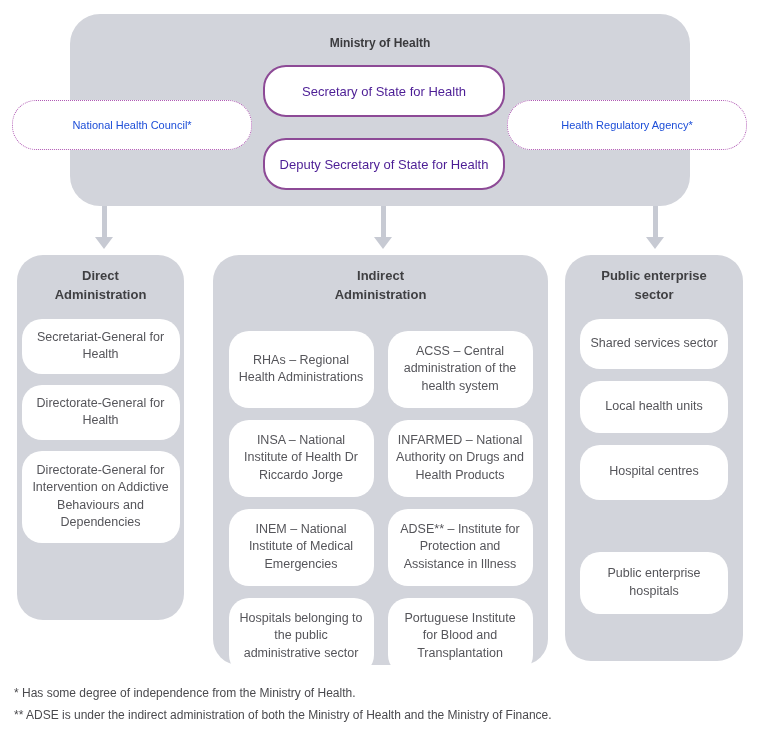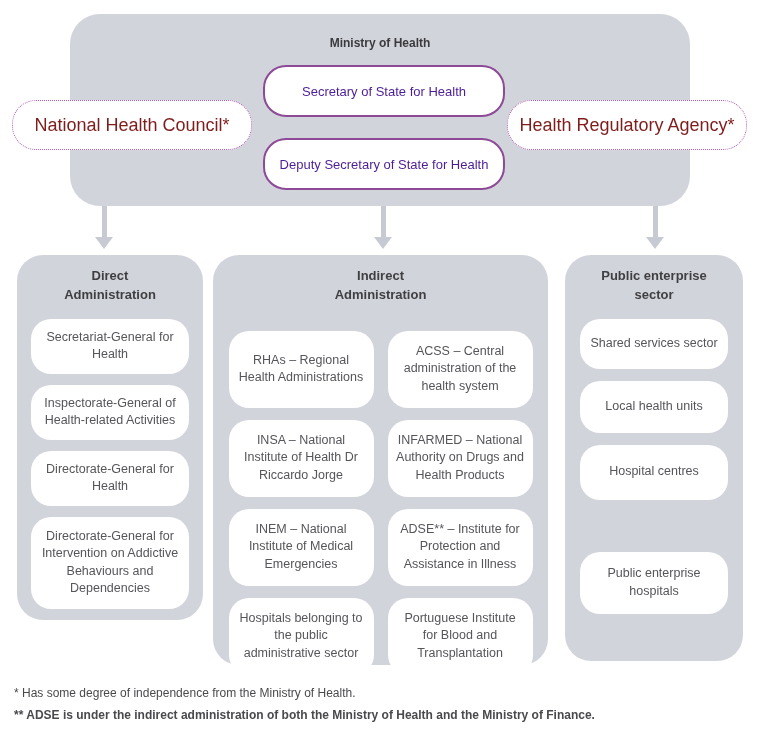--- a/index.html
+++ b/index.html
@@ -26,21 +26,21 @@
     display:flex;align-items:center;justify-content:center;
     font-size:13px;color:#4c1d95;white-space:nowrap;
   }
   .pb-secretary{left:193px;top:51px;}
   .pb-deputy{left:193px;top:124px;}
 
   .dotted-box{
     position:absolute;width:238px;height:48px;
     background:#ffffff;border:1.5px dotted #b15ab5;border-radius:24px;
     display:flex;align-items:center;justify-content:center;
-    font-size:18px;color:#7f1d1d;white-space:nowrap;
+    font-size:11px;color:#1d4ed8;white-space:nowrap;
   }
   .db-left{left:12px;top:100px;}
   .db-right{left:507px;top:100px;}
 
   
   .arrow{position:absolute;width:18px;top:206px;height:44px;}
   .arrow .stem{width:5px;height:31px;background:#c7cad3;margin:0 auto;}
   .arrow .head{
     width:0;height:0;margin:0 auto;
     border-left:9px solid transparent;border-right:9px solid transparent;
@@ -49,21 +49,21 @@
   .arrow-1{left:95px;}
   .arrow-2{left:374px;}
   .arrow-3{left:646px;}
 
   
   .col{
     position:absolute;top:255px;background:#d2d4db;border-radius:26px;
     display:flex;flex-direction:column;align-items:center;
     box-sizing:border-box;padding:12px 0 16px 0;
   }
-  .col-1{left:17px;width:186px;height:365px;}
+  .col-1{left:17px;width:167px;height:365px;}
   .col-2{left:213px;width:335px;height:410px;gap:12px;}
   .col-3{left:565px;width:178px;height:406px;}
   .col-header{
     font-weight:bold;font-size:13px;color:#3f3f42;text-align:center;
     max-width:120px;line-height:1.45;margin-bottom:14px;
   }
   .wbox{
     background:#ffffff;border-radius:20px;
     display:flex;align-items:center;justify-content:center;
     text-align:center;font-size:12.5px;line-height:1.4;color:#55555a;
@@ -79,21 +79,21 @@
     column-gap:14px;row-gap:12px;
   }
   .grid2 .wbox{min-height:77px;width:145px;}
 
   
   .footnote{
     position:absolute;left:14px;font-size:12px;color:#4a4a4e;
     white-space:nowrap;
   }
   .fn-1{top:686px;}
-  .fn-2{top:708px;font-weight:bold;}
+  .fn-2{top:708px;}
 </style>
 </head>
 <body>
 
 <div class="canvas">
 
   <div class="top-container">
     <div class="top-title">Ministry of Health</div>
     <div class="purple-box pb-secretary">Secretary of State for Health</div>
     <div class="purple-box pb-deputy">Deputy Secretary of State for Health</div>
@@ -111,21 +111,20 @@
     <div class="head"></div>
   </div>
   <div class="arrow arrow-3">
     <div class="stem"></div>
     <div class="head"></div>
   </div>
 
   <div class="col col-1">
     <div class="col-header">Direct Administration</div>
     <div class="wbox h-55">Secretariat-General for Health</div>
-    <div class="wbox h-55">Inspectorate-General of Health-related Activities</div>
     <div class="wbox h-55">Directorate-General for Health</div>
     <div class="wbox h-92">Directorate-General for Intervention on Addictive Behaviours and Dependencies</div>
   </div>
 
   <div class="col col-2">
     <div class="col-header">Indirect Administration</div>
     <div class="grid2">
       <div class="wbox">RHAs – Regional Health Administrations</div>
       <div class="wbox">ACSS – Central administration of the health system</div>
       <div class="wbox">INSA – National Institute of Health Dr Riccardo Jorge</div>

